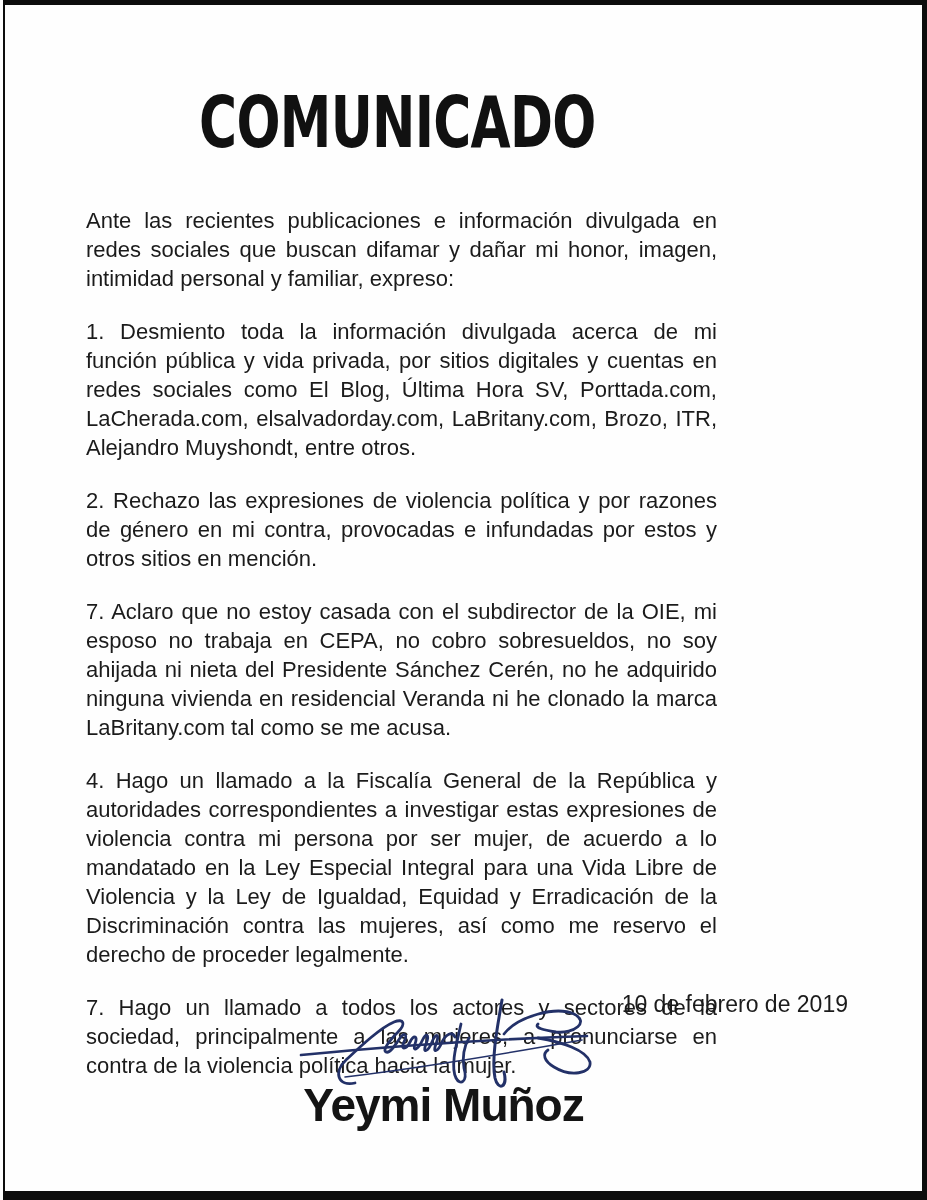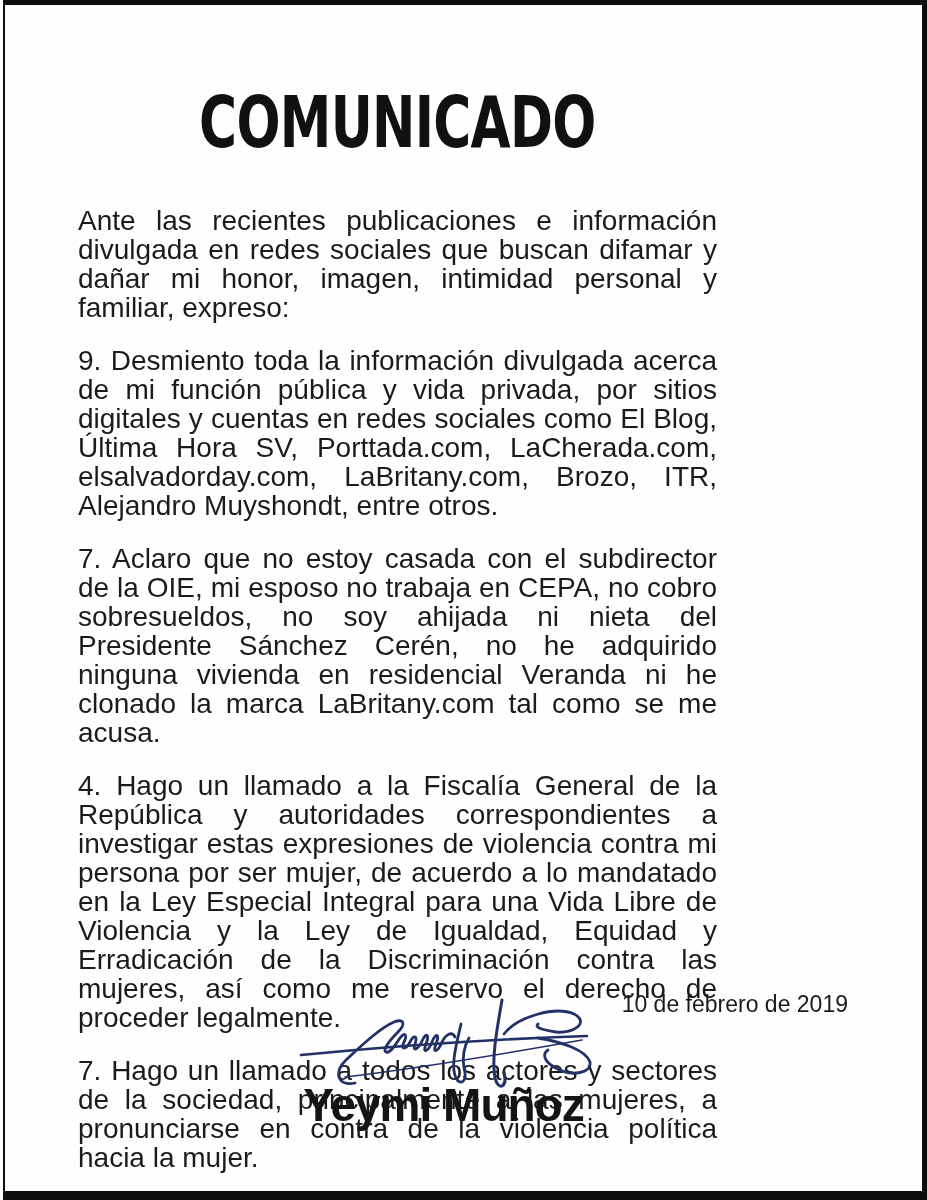--- a/index.html
+++ b/index.html
@@ -43,24 +43,24 @@
     color: #111111;
     white-space: nowrap;
   }
   .doc-title .squeeze {
     display: inline-block;
     transform: scaleX(0.72);
     transform-origin: center;
     letter-spacing: -1px;
   }
   .para {
-    font-size: 28px;
+    font-size: 22px;
     line-height: 29px;
     text-align: justify;
-    margin: 0 0 24px 0;
+    margin: 0 0 24px 8px;
     color: #1b1b1b;
   }
   .intro {
     margin-top: 27px;
   }
   .date-line {
     position: absolute;
     top: 991px;
     right: 79px;
     font-size: 23px;
@@ -97,22 +97,23 @@
 <div class="canvas">
 
   <div class="frame"></div>
 
   <div class="content">
 
     <h1 class="doc-title"><span class="squeeze">COMUNICADO</span></h1>
 
     <p class="para intro">Ante las recientes publicaciones e información divulgada en redes sociales que buscan difamar y dañar mi honor, imagen, intimidad personal y familiar, expreso:</p>
 
-    <p class="para">9. Desmiento toda la información divulgada acerca de mi función pública y vida privada, por sitios digitales y cuentas en redes sociales como El Blog, Última Hora SV, Porttada.com, LaCherada.com, elsalvadorday.com, LaBritany.com, Brozo, ITR, Alejandro Muyshondt, entre otros.</p>
+    <p class="para">1. Desmiento toda la información divulgada acerca de mi función pública y vida privada, por sitios digitales y cuentas en redes sociales como El Blog, Última Hora SV, Porttada.com, LaCherada.com, elsalvadorday.com, LaBritany.com, Brozo, ITR, Alejandro Muyshondt, entre otros.</p>
 
+    <p class="para">2. Rechazo las expresiones de violencia política y por razones de género en mi contra, provocadas e infundadas por estos y otros sitios en mención.</p>
 
     <p class="para">7. Aclaro que no estoy casada con el subdirector de la OIE, mi esposo no trabaja en CEPA, no cobro sobresueldos, no soy ahijada ni nieta del Presidente Sánchez Cerén, no he adquirido ninguna vivienda en residencial Veranda ni he clonado la marca LaBritany.com tal como se me acusa.</p>
 
     <p class="para">4. Hago un llamado a la Fiscalía General de la República y autoridades correspondientes a investigar estas expresiones de violencia contra mi persona por ser mujer, de acuerdo a lo mandatado en la Ley Especial Integral para una Vida Libre de Violencia y la Ley de Igualdad, Equidad y Erradicación de la Discriminación contra las mujeres, así como me reservo el derecho de proceder legalmente.</p>
 
     <p class="para">7. Hago un llamado a todos los actores y sectores de la sociedad, principalmente a las mujeres, a pronunciarse en contra de la violencia política hacia la mujer.</p>
 
   </div>
 
   <div class="date-line">10 de febrero de 2019</div>

